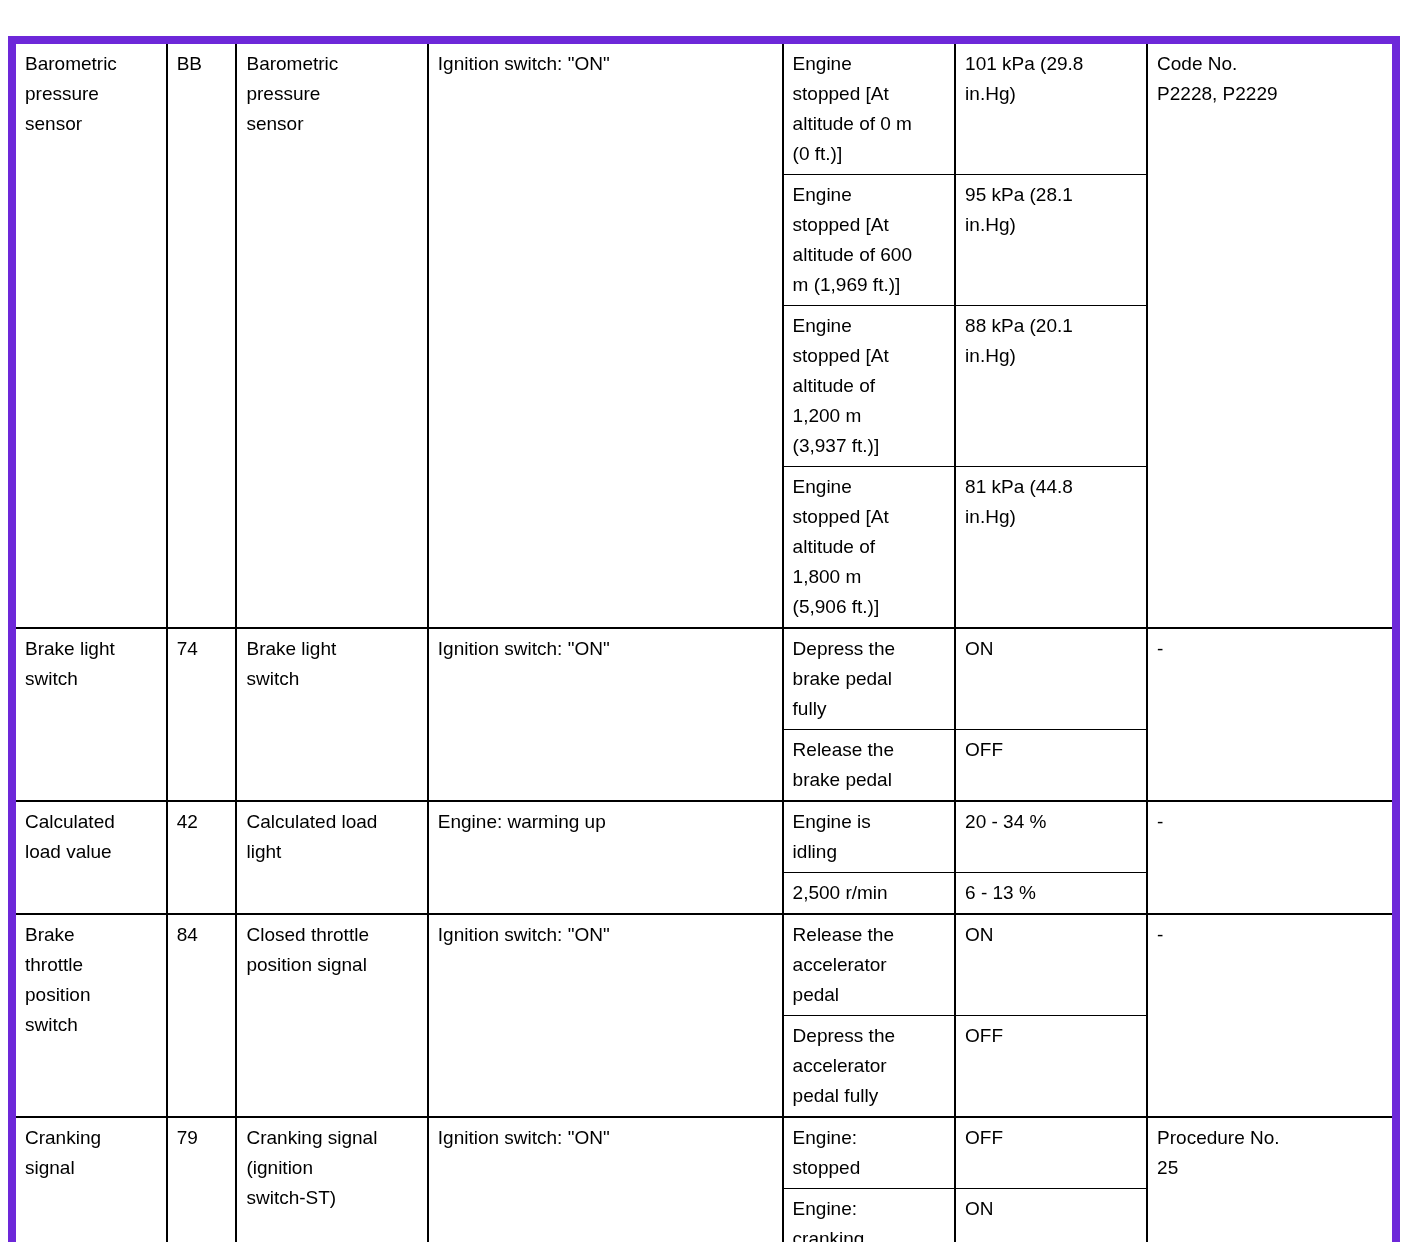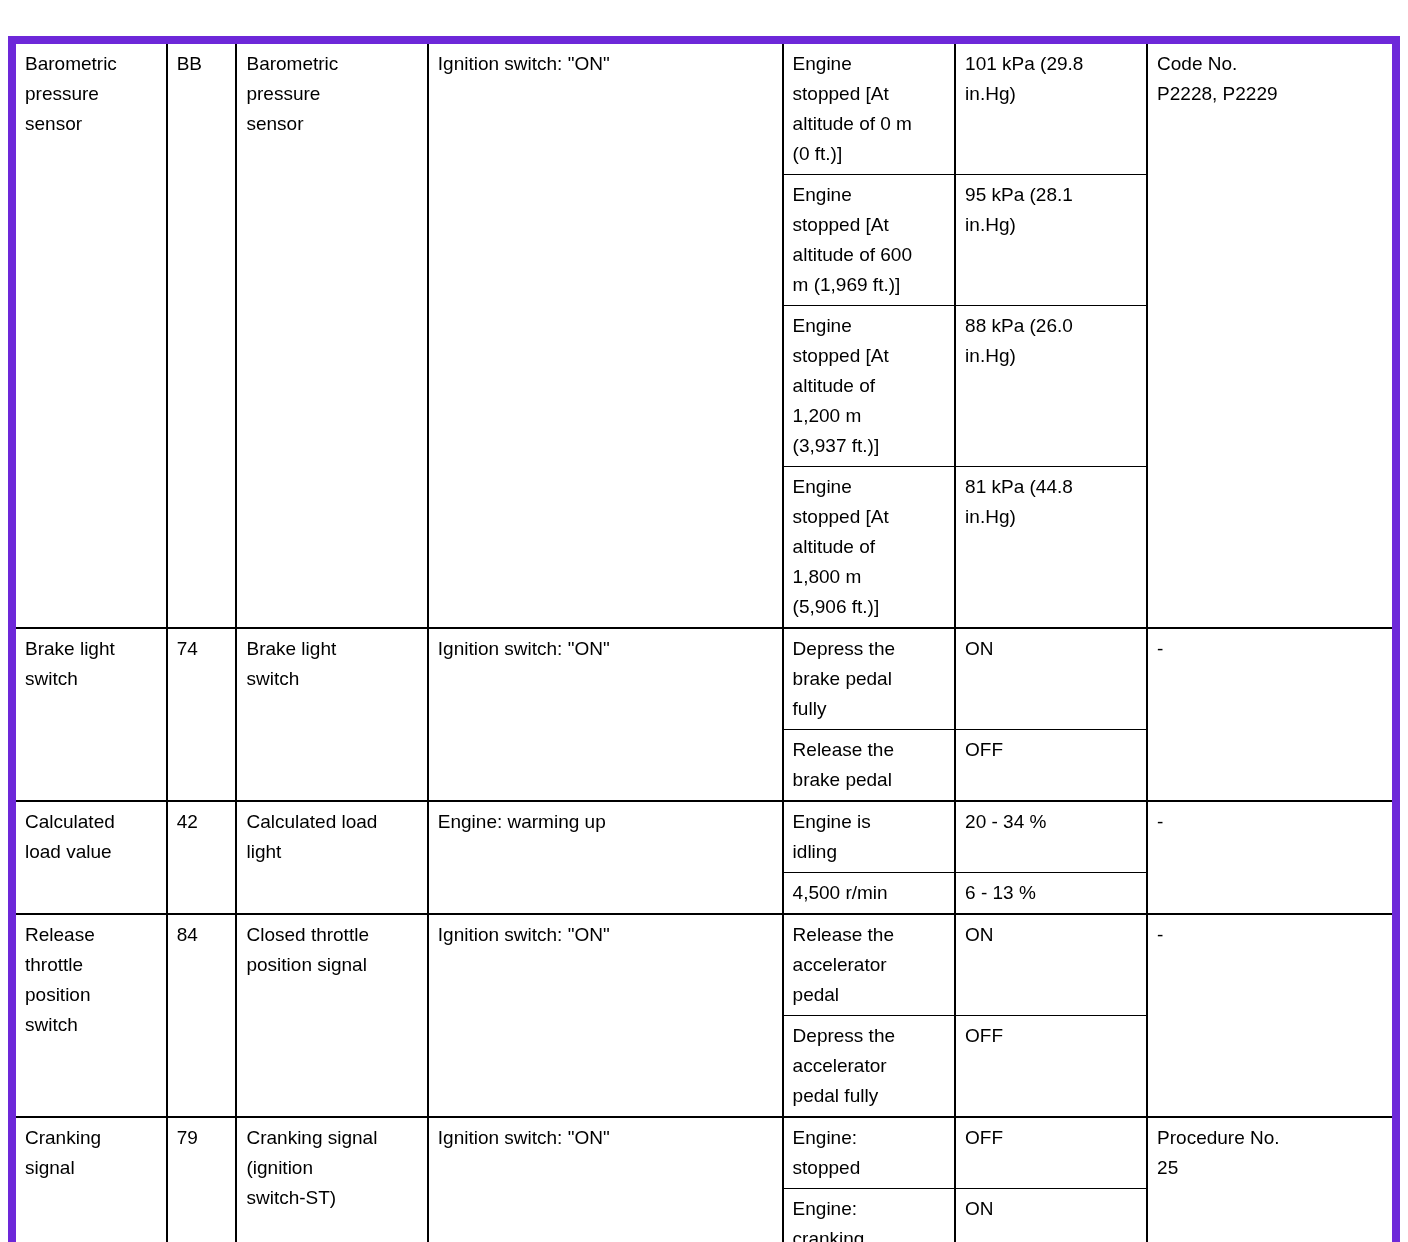--- a/index.html
+++ b/index.html
@@ -83,21 +83,21 @@
 m (1,969 ft.)]</td>
         <td class="thin-top thin-bottom">95 kPa (28.1
 in.Hg)</td>
       </tr>
       <tr>
         <td class="thin-top thin-bottom">Engine
 stopped [At
 altitude of
 1,200 m
 (3,937 ft.)]</td>
-        <td class="thin-top thin-bottom">88 kPa (26.0
+        <td class="thin-top thin-bottom">88 kPa (20.1
 in.Hg)</td>
       </tr>
       <tr>
         <td class="thin-top">Engine
 stopped [At
 altitude of
 1,800 m
 (5,906 ft.)]</td>
         <td class="thin-top">81 kPa (44.8
 in.Hg)</td>
@@ -128,26 +128,26 @@
         <td rowspan="2">42</td>
         <td rowspan="2">Calculated load
 light</td>
         <td rowspan="2">Engine: warming up</td>
         <td class="thin-bottom">Engine is
 idling</td>
         <td class="thin-bottom">20 - 34 %</td>
         <td rowspan="2">-</td>
       </tr>
       <tr>
-        <td class="thin-top">4,500 r/min</td>
+        <td class="thin-top">2,500 r/min</td>
         <td class="thin-top">6 - 13 %</td>
       </tr>
 
       <tr>
-        <td rowspan="2">Release
+        <td rowspan="2">Brake
 throttle
 position
 switch</td>
         <td rowspan="2">84</td>
         <td rowspan="2">Closed throttle
 position signal</td>
         <td rowspan="2">Ignition switch: "ON"</td>
         <td class="thin-bottom">Release the
 accelerator
 pedal</td>

